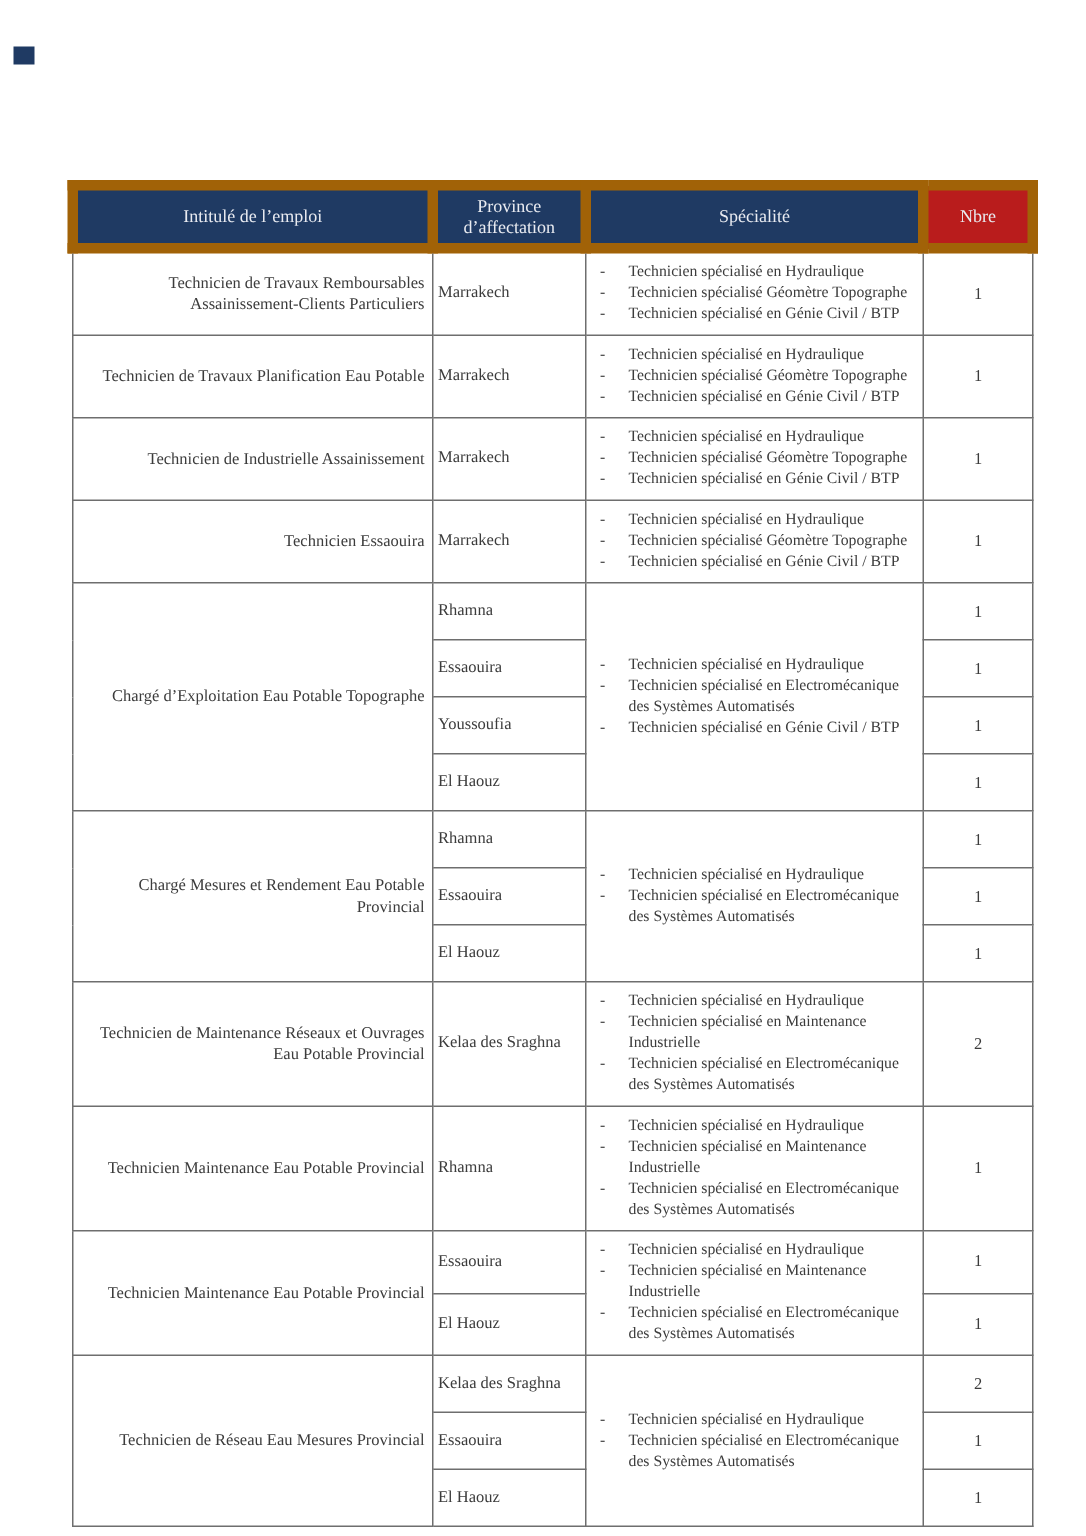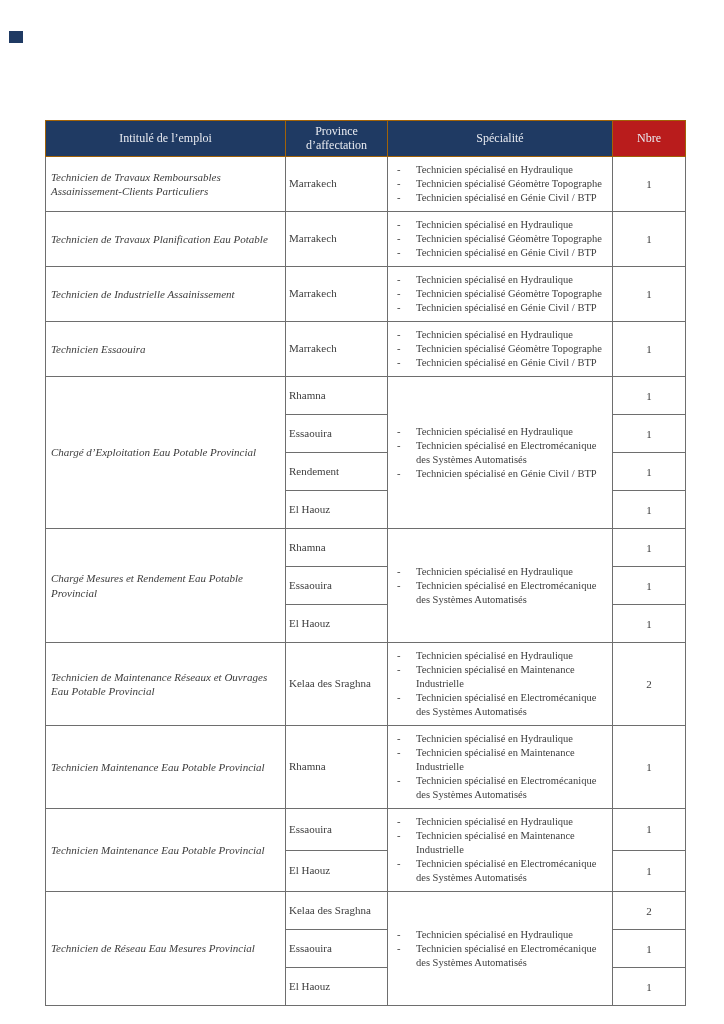--- a/index.html
+++ b/index.html
@@ -38,33 +38,32 @@
   }
   table.doc-table thead th {
     background: #1f3a63;
     color: #e9ebf1;
     font-weight: normal;
     font-size: 12px;
     line-height: 13.5px;
     text-align: center;
     vertical-align: middle;
     padding: 4px 2px;
-    border: 1px solid #a16207;
+    border: 7px solid #a16207;
   }
   table.doc-table td {
     border: 1px solid #6e6e6e;
     vertical-align: middle;
     background: #ffffff;
   }
   td.cell-title {
-    text-align: left;
+    text-align: right;
     font-size: 11px;
     line-height: 14.5px;
     padding: 3px 5px;
-    font-style: italic;
   }
   td.cell-province {
     font-size: 11px;
     line-height: 13.5px;
     padding: 3px 3px;
     height: 31px;
   }
   td.cell-specialty {
     padding: 6px 4px 6px 4px;
   }
@@ -183,21 +182,21 @@
               <span class="spec-text">Technicien spécialisé Géomètre Topographe</span>
             </div>
             <div class="spec-line">
               <span class="spec-dash">-</span>
               <span class="spec-text">Technicien spécialisé en Génie Civil / BTP</span>
             </div>
           </td>
           <td class="cell-count">1</td>
         </tr>
         <tr>
-          <td class="cell-title" rowspan="4">Chargé d’Exploitation Eau Potable Provincial</td>
+          <td class="cell-title" rowspan="4">Chargé d’Exploitation Eau Potable Topographe</td>
           <td class="cell-province">Rhamna</td>
           <td class="cell-specialty" rowspan="4">
             <div class="spec-line">
               <span class="spec-dash">-</span>
               <span class="spec-text">Technicien spécialisé en Hydraulique</span>
             </div>
             <div class="spec-line">
               <span class="spec-dash">-</span>
               <span class="spec-text">Technicien spécialisé en Electromécanique des Systèmes Automatisés</span>
             </div>
@@ -206,21 +205,21 @@
               <span class="spec-text">Technicien spécialisé en Génie Civil / BTP</span>
             </div>
           </td>
           <td class="cell-count">1</td>
         </tr>
         <tr>
           <td class="cell-province">Essaouira</td>
           <td class="cell-count">1</td>
         </tr>
         <tr>
-          <td class="cell-province">Rendement</td>
+          <td class="cell-province">Youssoufia</td>
           <td class="cell-count">1</td>
         </tr>
         <tr>
           <td class="cell-province">El Haouz</td>
           <td class="cell-count">1</td>
         </tr>
         <tr>
           <td class="cell-title" rowspan="3">Chargé Mesures et Rendement Eau Potable Provincial</td>
           <td class="cell-province">Rhamna</td>
           <td class="cell-specialty" rowspan="3">

